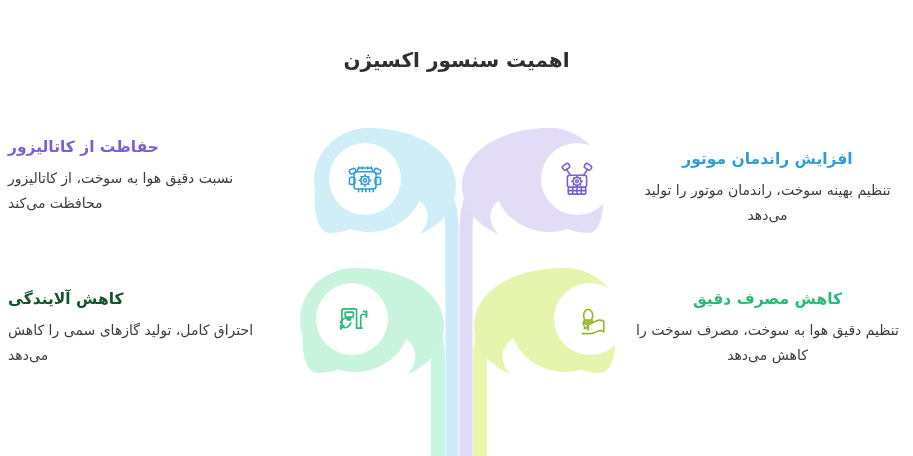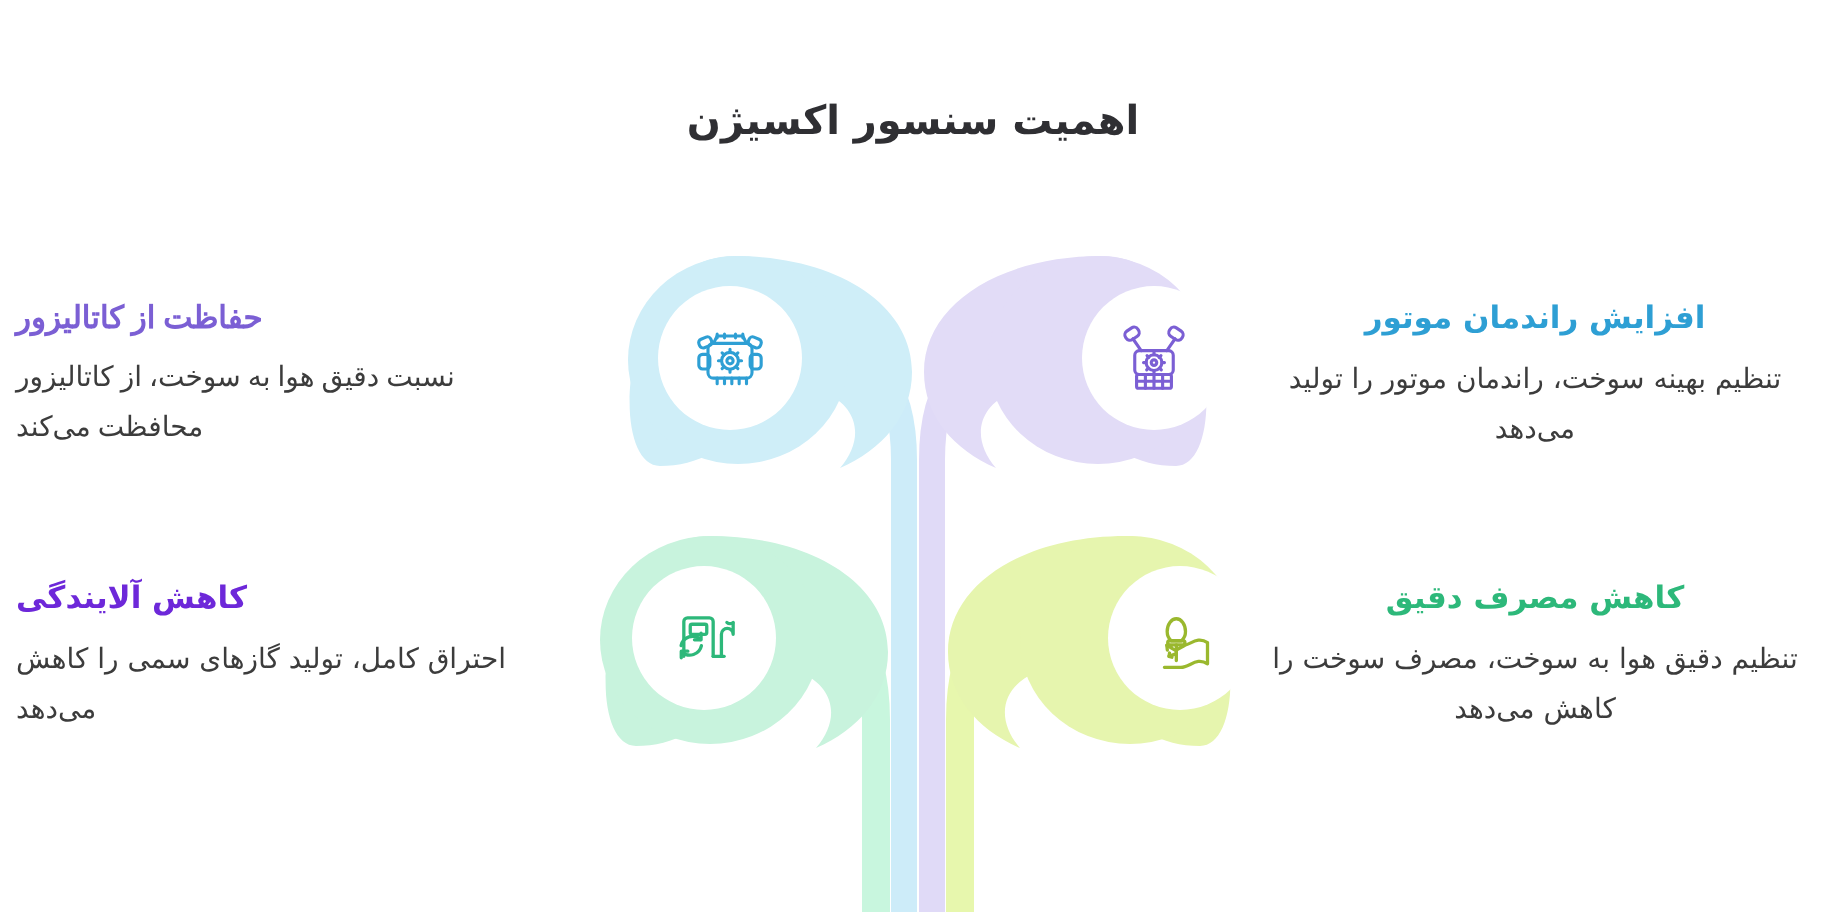--- a/index.html
+++ b/index.html
@@ -71,21 +71,21 @@
     font-size:14px;
     line-height:1.75;
     color:#3c3c3c;
   }
 
   .block.right-col { text-align:left;  left:8px;   }
   .block.left-col  { text-align:center; right:8px;  }
 
   #block-engine   { top:148px; }
   #block-fuel     { top:288px; }
-  #block-catalyst { top:148px;font-family:Liberation Serif, serif; }
+  #block-catalyst { top:136px; }
   #block-emission { top:288px; }
 </style>
 </head>
 <body>
 
 <div id="stage">
 
   <div class="title">اهمیت سنسور اکسیژن</div>
 
   <svg id="tree" viewBox="0 0 913 456">
@@ -209,17 +209,17 @@
     <div class="heading" style="color:#2db87a">کاهش مصرف دقیق</div>
     <div class="body">تنظیم دقیق هوا به سوخت، مصرف سوخت را کاهش می‌دهد</div>
   </div>
 
   <div class="block right-col" id="block-catalyst">
     <div class="heading" style="color:#7b5fd4">حفاظت از کاتالیزور</div>
     <div class="body">نسبت دقیق هوا به سوخت، از کاتالیزور محافظت می‌کند</div>
   </div>
 
   <div class="block right-col" id="block-emission">
-    <div class="heading" style="color:#6d28d9">کاهش آلایندگی</div>
+    <div class="heading" style="color:#14532d">کاهش آلایندگی</div>
     <div class="body">احتراق کامل، تولید گازهای سمی را کاهش می‌دهد</div>
   </div>
 
 </div>
 
 </body></html>

